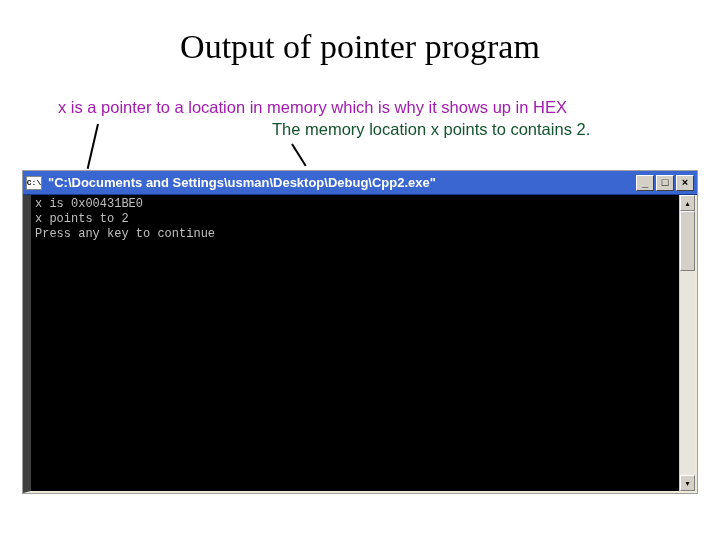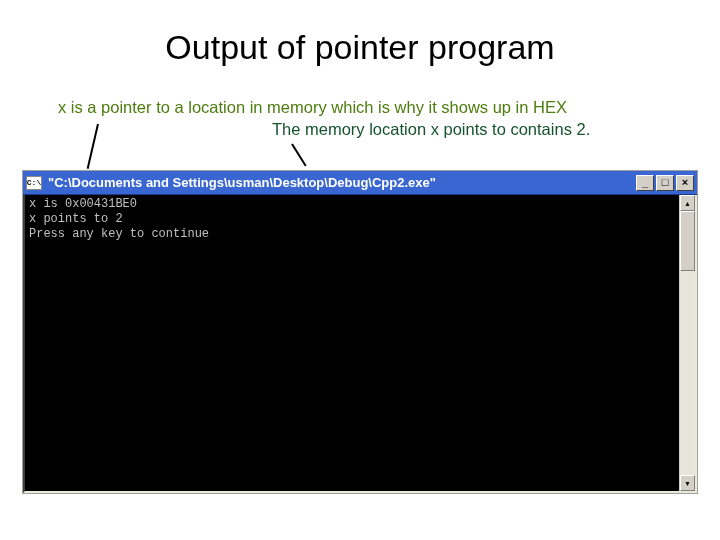--- a/index.html
+++ b/index.html
@@ -10,27 +10,28 @@
       font-family: Arial, sans-serif;
       position: relative;
       overflow: hidden;
     }
     .slide-title {
       text-align: center;
       font-size: 34px;
       font-weight: 400;
       padding-top: 28px;
       color: #000;
+      font-family: Liberation Serif, serif;
     }
     .annotation-1 {
       position: absolute;
       top: 98px;
       left: 58px;
       font-size: 16.5px;
-      color: #4d7c0f;
+      color: #a21caf;
     }
     .annotation-2 {
       position: absolute;
       top: 120px;
       left: 272px;
       font-size: 16.5px;
       color: #14532d;
     }
     .arrow-line {
       position: absolute;
@@ -119,21 +120,21 @@
     .console-body {
       flex: 1;
       background: #000;
       color: #c0c0c0;
       font-family: 'Lucida Console', 'Courier New', monospace;
       font-size: 12px;
       padding: 2px 4px;
       white-space: pre;
       line-height: 1.25;
       position: relative;
-      border-left: 2px solid #404040;
+      border-left: 8px solid #404040;
       border-right: 2px solid #ece9d8;
       border-bottom: 2px solid #ece9d8;
     }
     .scrollbar-v {
       position: absolute;
       right: 2px;
       top: 24px;
       bottom: 2px;
       width: 16px;
       background: #e8e5dc;

